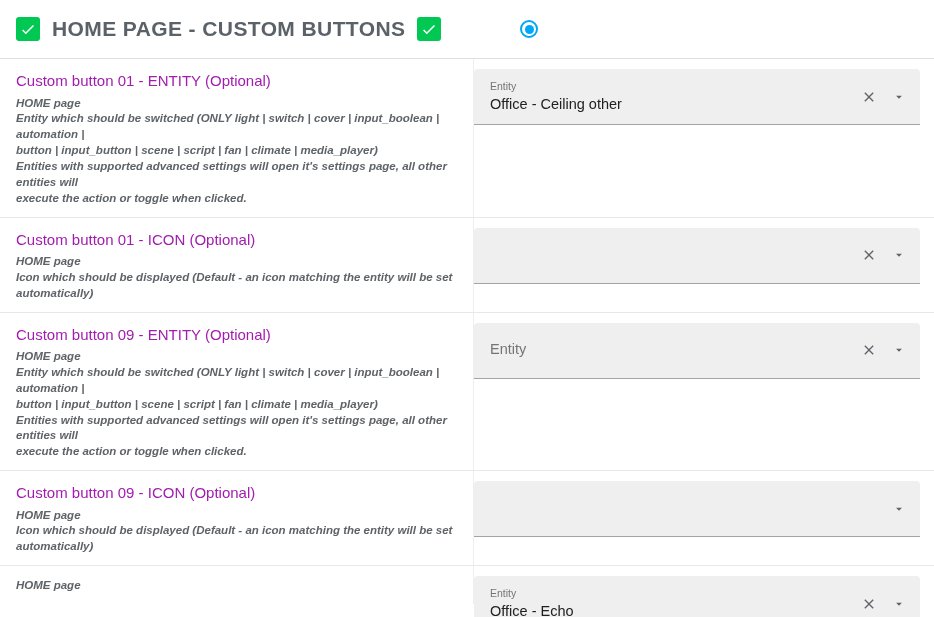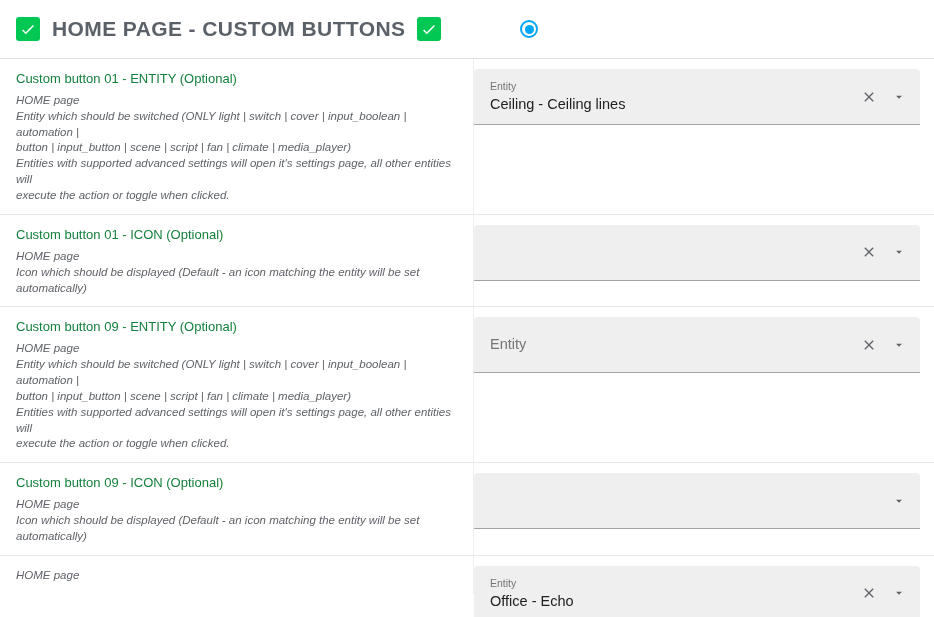--- a/index.html
+++ b/index.html
@@ -81,32 +81,32 @@
   .row.tall { min-height: 78px; }
   .row-left {
     width: 474px;
     box-sizing: border-box;
     padding: 12px 16px 10px 16px;
     flex: 0 0 474px;
     border-right: 1px solid #eeeeee;
     min-height: 100%;
   }
   .row-label {
-    font-size: 13px;
-    color: #15803d;
+    font-size: 15px;
+    color: #a21caf;
     line-height: 1.3;
     margin-bottom: 5px;
   }
   .row-desc {
     font-size: 11.5px;
     font-style: italic;
     color: #5f6368;
     line-height: 1.38;
   }
-  .row-desc div { white-space: normal; }
+  .row-desc div { white-space: normal; font-weight: bold; }
 
   .row-right {
     flex: 1 1 auto;
     box-sizing: border-box;
     padding: 10px 14px 10px 0;
     display: flex;
     align-items: flex-start;
   }
 
   
@@ -201,21 +201,21 @@
           <div>Entity which should be switched (ONLY light | switch | cover | input_boolean | automation |</div>
           <div>button | input_button | scene | script | fan | climate | media_player)</div>
           <div>Entities with supported advanced settings will open it's settings page, all other entities will</div>
           <div>execute the action or toggle when clicked.</div>
         </div>
       </div>
       <div class="row-right">
         <div class="field with-value">
           <div class="field-texts">
             <div class="field-float-label">Entity</div>
-            <div class="field-value">Ceiling - Ceiling lines</div>
+            <div class="field-value">Office - Ceiling other</div>
           </div>
           <div class="field-icons">
             <span class="icon-btn">
               <svg width="16" height="16" viewBox="0 0 24 24">
                 <path fill="currentColor" d="M19 6.41L17.59 5 12 10.59 6.41 5 5 6.41 10.59 12 5 17.59 6.41 19 12 13.41 17.59 19 19 17.59 13.41 12z"></path>
               </svg>
             </span>
             <span class="icon-btn">
               <svg width="14" height="14" viewBox="0 0 24 24">
                 <path fill="currentColor" d="M7 10l5 5 5-5z"></path>

